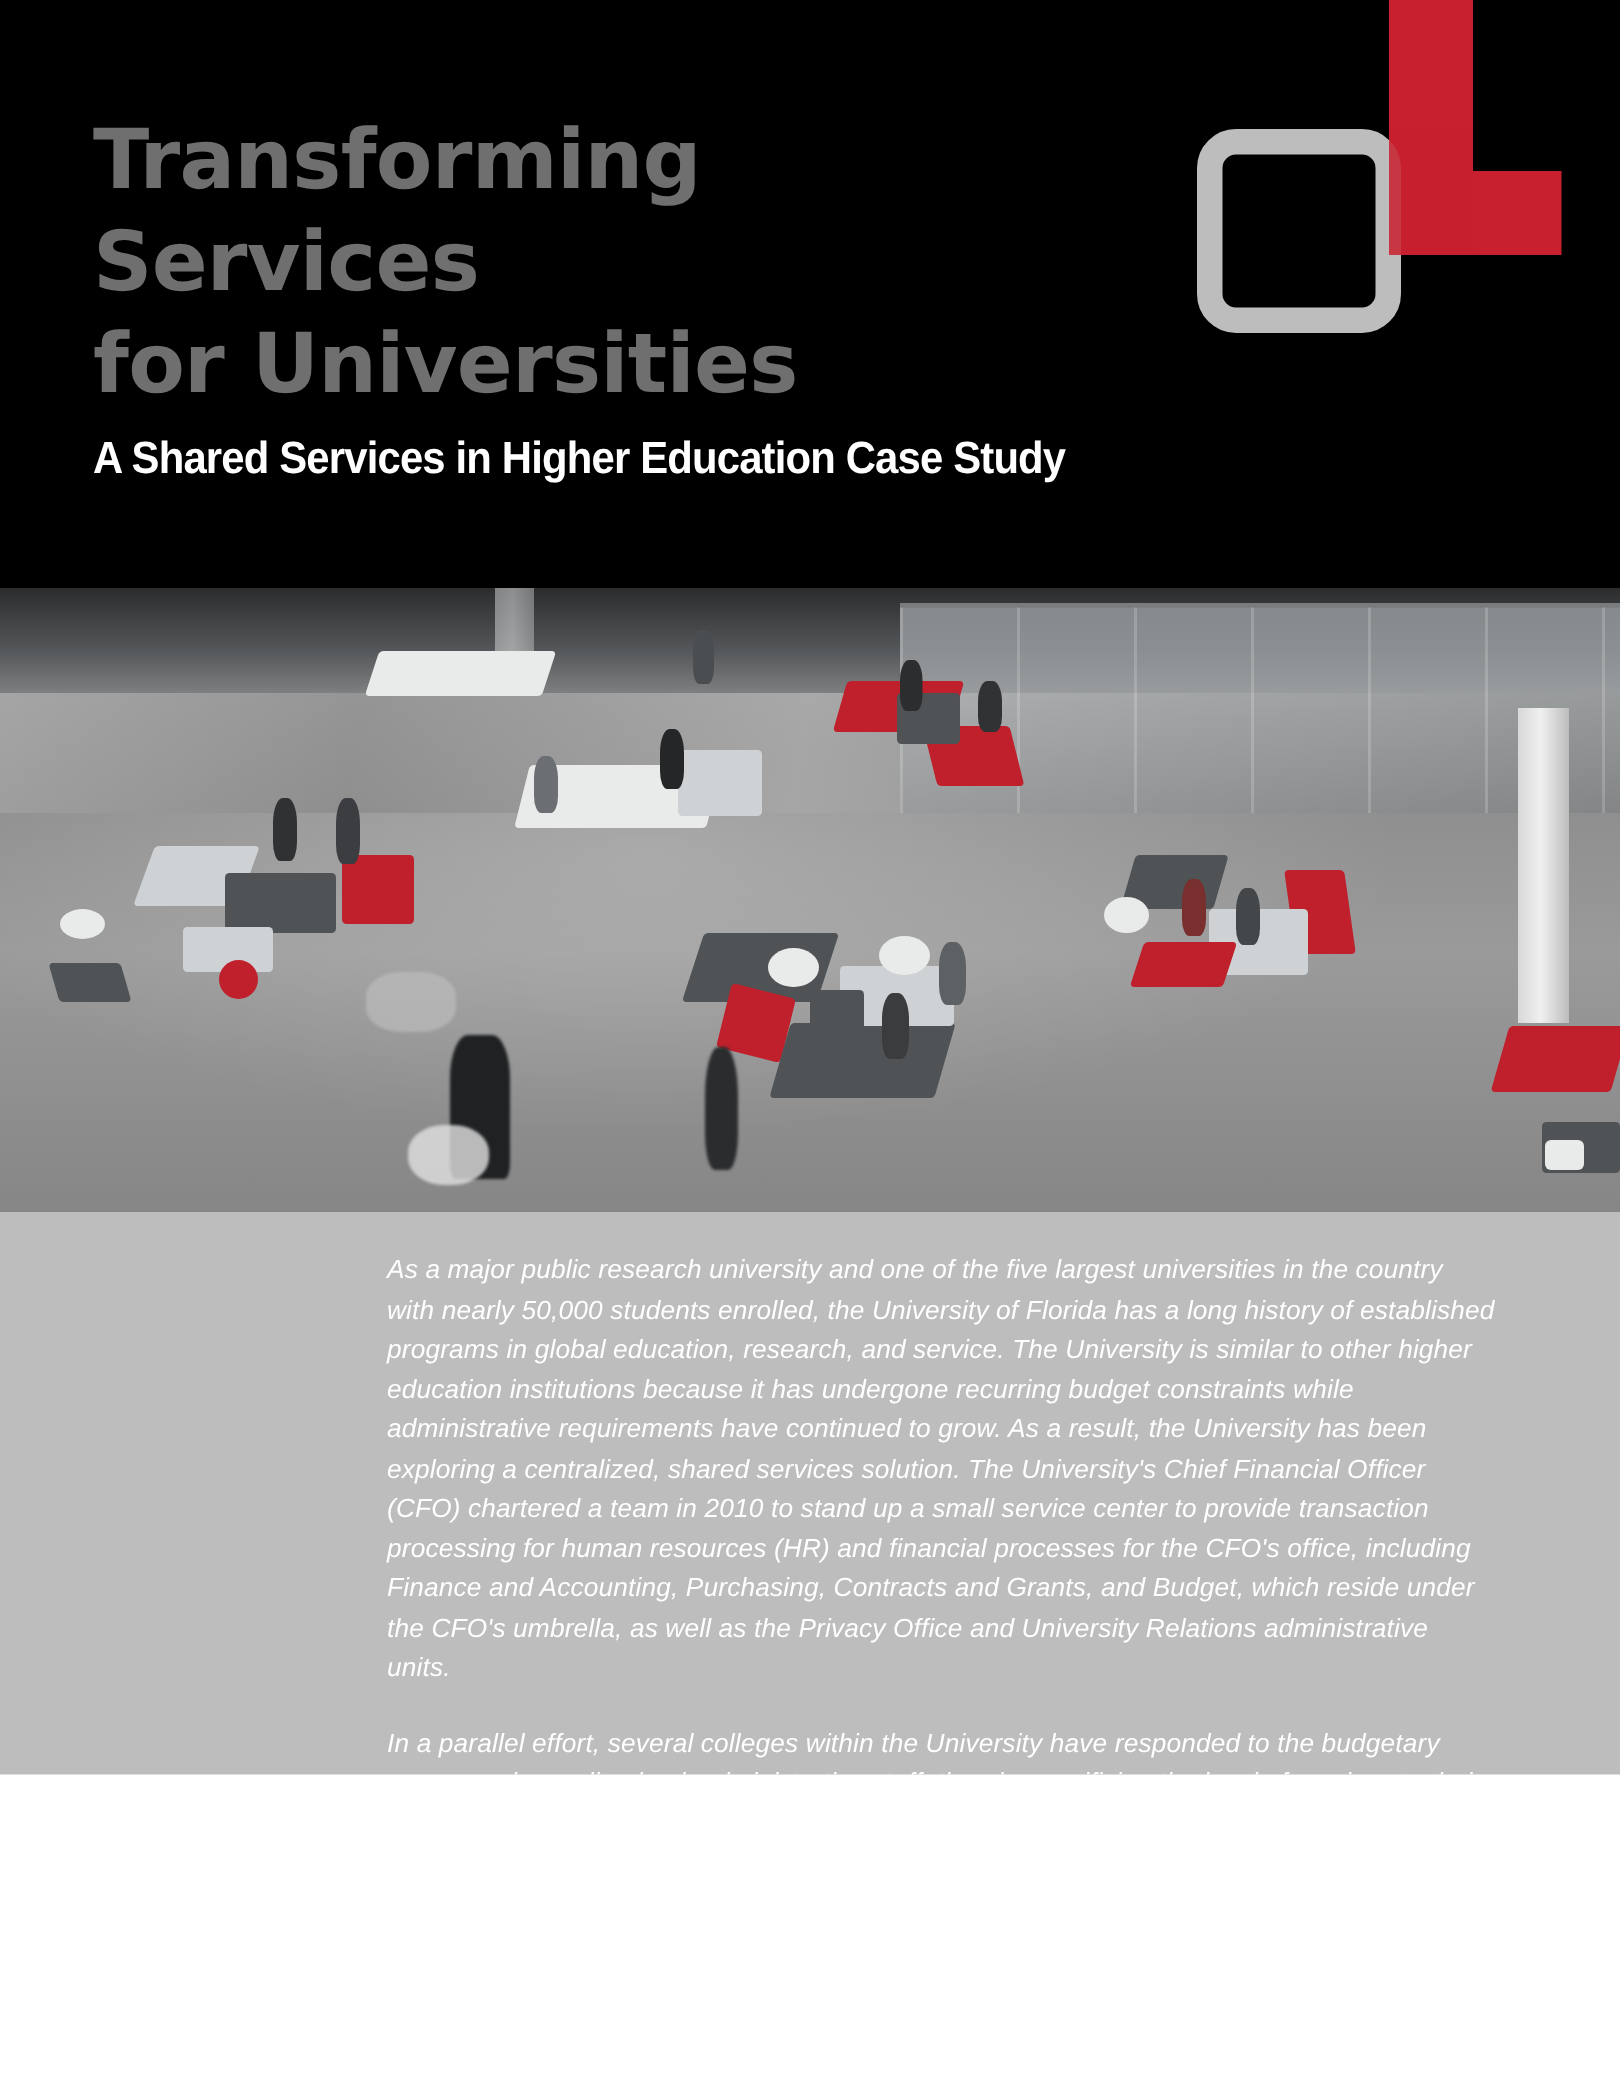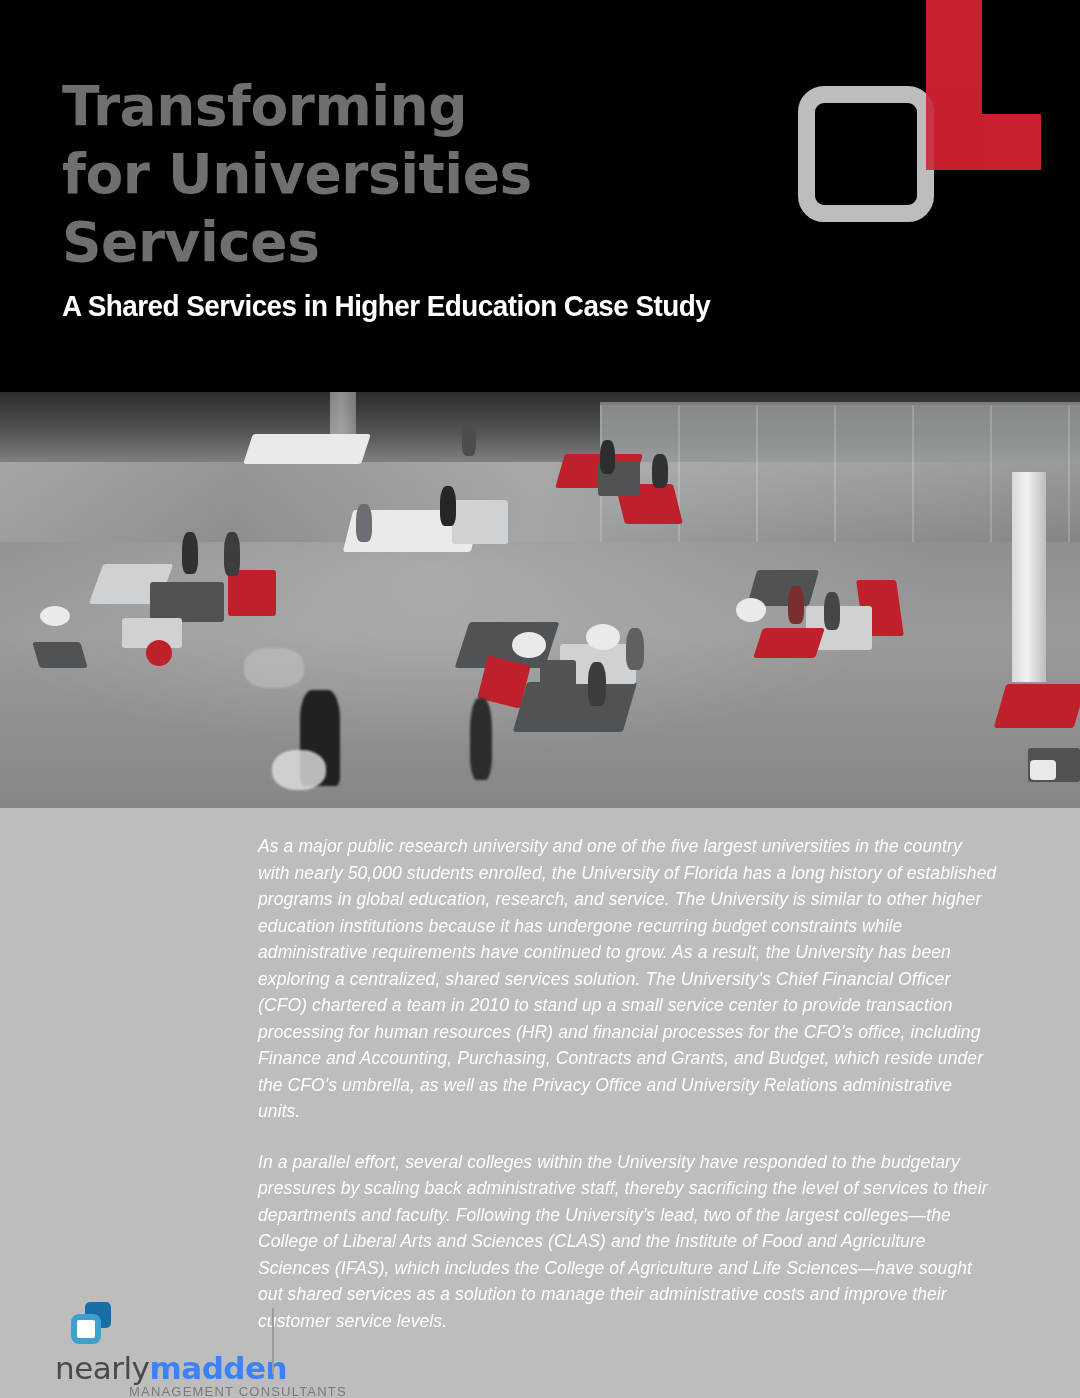--- a/index.html
+++ b/index.html
@@ -9,21 +9,21 @@
   body {
     width: 1080px;
     height: 1398px;
     background: #ffffff;
     font-family: "Liberation Sans", sans-serif;
     overflow: hidden;
   }
   .page {
     position: relative;
     width: 1080px;
-    height: 1398px;
+    height: 1183px;
     background: #ffffff;
     overflow: hidden;
   }
 
   
   .header {
     position: absolute;
     top: 0; left: 0;
     width: 1080px;
     height: 392px;
@@ -265,22 +265,22 @@
 </style>
 </head>
 <body>
 
 <div class="page">
 
   <div class="header">
 
     <div class="title-block">
       <div class="title-line">Transforming</div>
+      <div class="title-line">Services</div>
       <div class="title-line">for Universities</div>
-      <div class="title-line">Services</div>
       <div class="subtitle">A Shared Services in Higher Education Case Study</div>
     </div>
 
     <div class="logo-mark">
       <div class="lm-red-vert"></div>
       <div class="lm-red-horz"></div>
       <div class="lm-gray-sq"></div>
       <div class="lm-red-overlay"></div>
     </div>
   </div>

